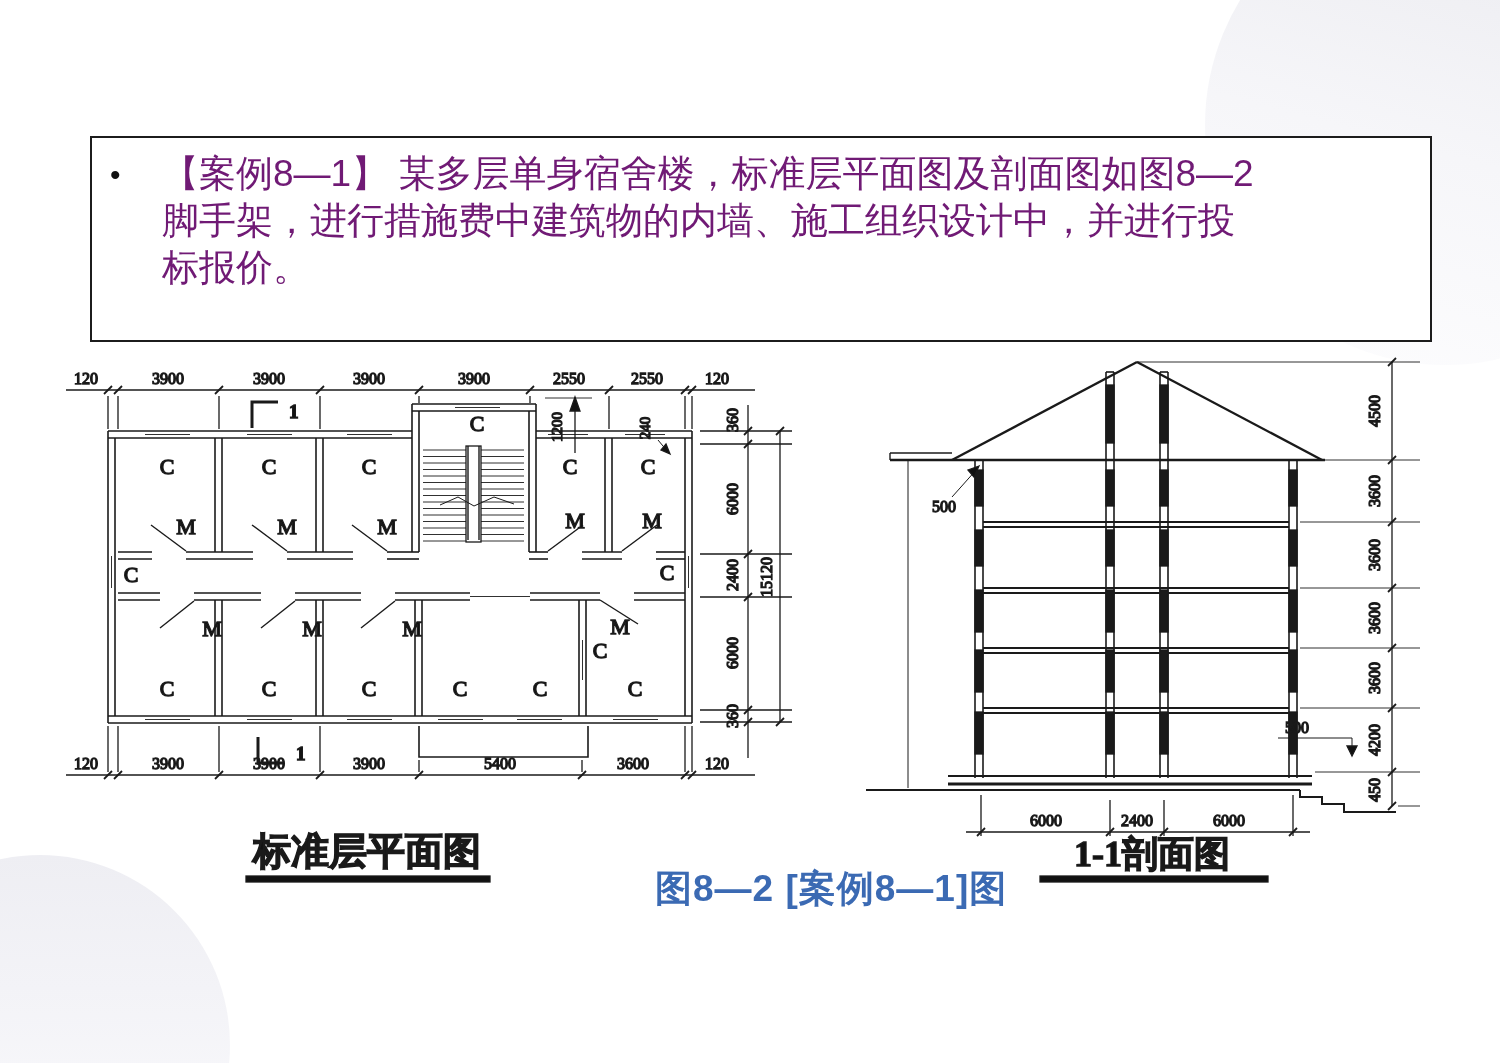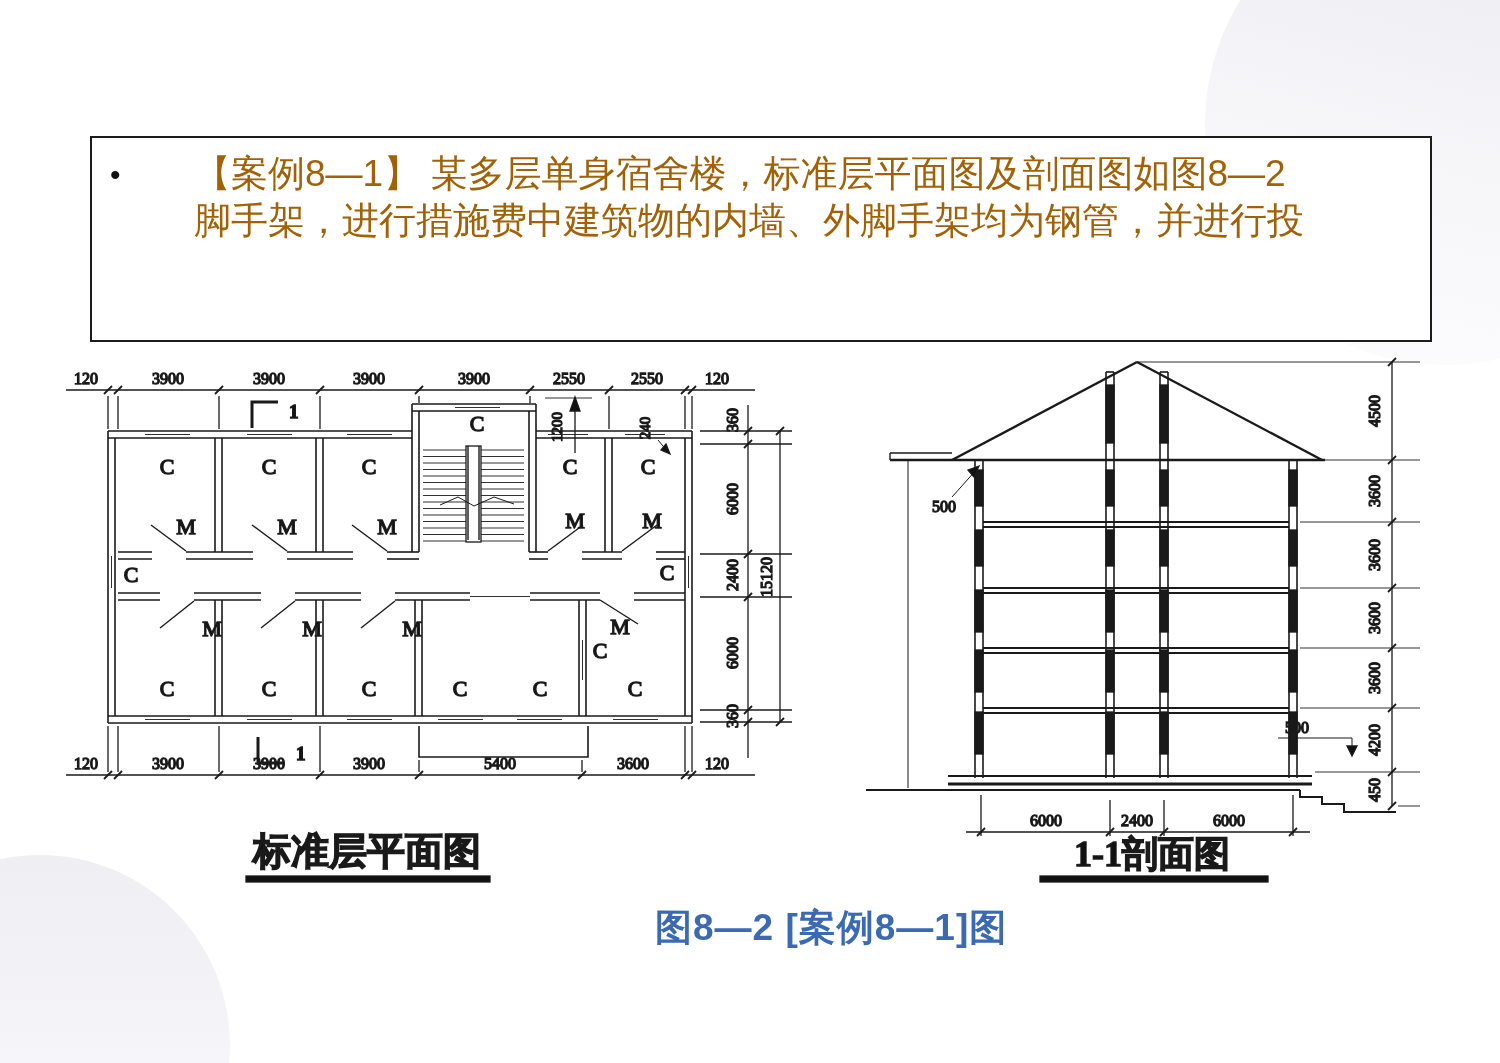--- a/index.html
+++ b/index.html
@@ -8,39 +8,40 @@
   .circle{position:absolute;border-radius:50%;}
   .circle.tr{left:1205px;top:-115px;width:480px;height:480px;
     background:linear-gradient(195deg,#e9e9ee 0%,#f6f6f9 55%,#fdfdfe 100%);}
   .circle.bl{left:-150px;top:855px;width:380px;height:380px;
     background:linear-gradient(180deg,#eeeef3 0%,#f8f8fb 70%,#fcfcfd 100%);}
   .case-box{position:absolute;left:90px;top:136px;width:1342px;height:206px;
     background:#ffffff;border:2px solid #1c1c1c;box-sizing:border-box;
     display:flex;padding:12px 10px 0 18px;}
   .case-bullet{width:52px;font-size:30px;color:#111;padding-top:8px;flex:none;}
   .case-lines{flex:1;}
-  .case-line{font-size:37px;line-height:47px;color:#a16207;white-space:nowrap;margin-left:32px;}
+  .case-line{font-size:37px;line-height:47px;color:#701a75;white-space:nowrap;}
   svg text{font-family:"Liberation Serif",serif;fill:#111;}
   .dwg{position:absolute;}
-  .caption{position:absolute;left:655px;top:903px;font-size:37px;font-weight:bold;
+  .caption{position:absolute;left:655px;top:864px;font-size:37px;font-weight:bold;
     color:#3b6ab3;letter-spacing:1px;}
   .stroke *{stroke:#1a1a1a;}
 </style>
 </head>
 <body>
 
 <div class="slide">
   <div class="circle tr"></div>
   <div class="circle bl"></div>
 
   <div class="case-box">
     <div class="case-bullet">•</div>
     <div class="case-lines">
       <div class="case-line">【案例8—1】  某多层单身宿舍楼，标准层平面图及剖面图如图8—2</div>
-      <div class="case-line">脚手架，进行措施费中建筑物的内墙、外脚手架均为钢管，并进行投</div>
+      <div class="case-line">脚手架，进行措施费中建筑物的内墙、施工组织设计中，并进行投</div>
+      <div class="case-line">标报价。</div>
     </div>
   </div>
 
   <svg class="dwg" style="left:60px;top:355px" width="740" height="560" viewBox="60 355 740 560">
     <g class="stroke" stroke="#1a1a1a" stroke-width="1.3" fill="none">
 
       <g>
         <line x1="66" y1="390" x2="755" y2="390"></line>
         <line x1="104" y1="394" x2="112" y2="386" stroke-width="1.8"></line>
           <line x1="114" y1="394" x2="122" y2="386" stroke-width="1.8"></line>

